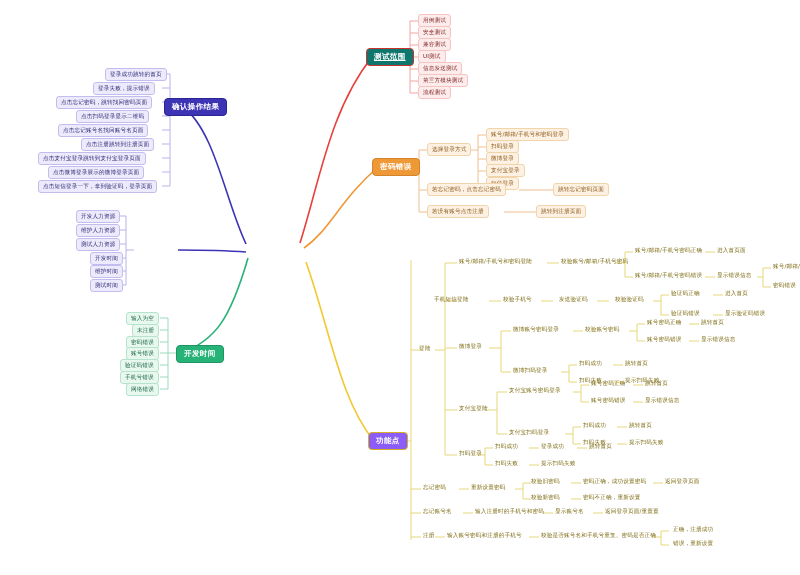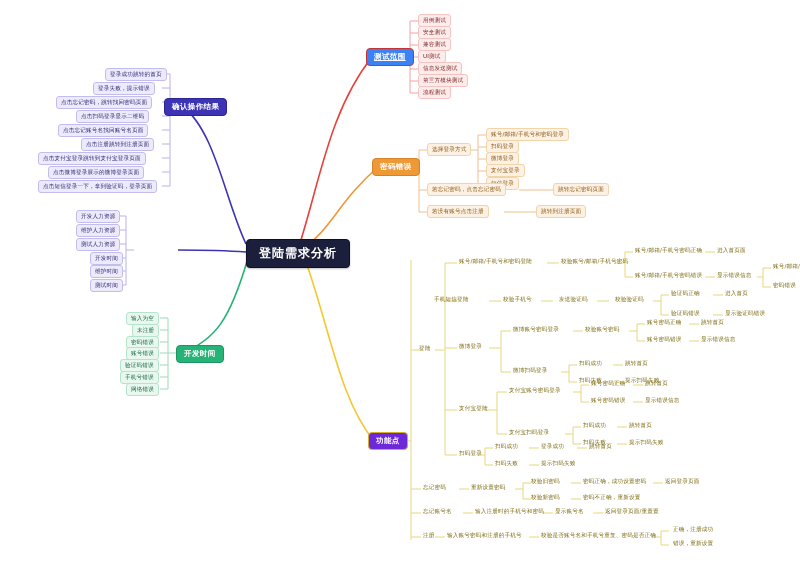--- a/index.html
+++ b/index.html
@@ -10,23 +10,23 @@
   .node{position:absolute;box-sizing:border-box;white-space:nowrap;line-height:1.05;}
 
   .root{
     background:#1b1f3b;color:#ffffff;border:1px solid #0d1026;border-radius:4px;
     font-size:12px;font-weight:bold;padding:7px 12px;letter-spacing:1px;
     box-shadow:0 1px 2px rgba(0,0,0,.25);
   }
 
   
   .l1{border-radius:4px;font-size:7.5px;font-weight:bold;color:#fff;padding:4px 7px;letter-spacing:.4px;}
-  .l1.red{background:#3b82f6;border:1px solid #c9332f;text-decoration:underline;}
+  .l1.red{background:#0f766e;border:1px solid #c9332f;text-decoration:underline;}
   .l1.orange{background:#ef9836;border:1px solid #d4832a;}
-  .l1.yellow{background:#6d28d9;border:1px solid #d6ae24;}
+  .l1.yellow{background:#8b5cf6;border:1px solid #d6ae24;}
   .l1.green{background:#27b277;border:1px solid #1d9562;}
   .l1.blue{background:#3c34b5;border:1px solid #2b2594;}
 
   
   .chip{font-size:5.6px;padding:2.5px 4px;border-radius:3px;letter-spacing:.15px;}
   .chip.red{background:#fdecec;border:1px solid #f4c3c2;color:#7d2320;}
   .chip.orange{background:#fdf1e3;border:1px solid #f2d4ab;color:#8a5716;}
   .chip.green{background:#e8f8ef;border:1px solid #b6e3cb;color:#176446;}
   .chip.blue{background:#eceafb;border:1px solid #c3bdef;color:#2b2574;}
 
@@ -143,21 +143,20 @@
     <path d="M543,513 h10" stroke="#e6d77a" stroke-width="1"></path>
     <path d="M593,513 h10" stroke="#e6d77a" stroke-width="1"></path>
 
     <path d="M435,537 h10" stroke="#e6d77a" stroke-width="1"></path>
     <path d="M529,537 h10" stroke="#e6d77a" stroke-width="1"></path>
     <path d="M653,537 h8" stroke="#e6d77a" stroke-width="1"></path>
     <path d="M661,531 V545" stroke="#e6d77a" stroke-width="1"></path>
     <path d="M661,531 h8 M661,545 h8" stroke="#e6d77a" stroke-width="1"></path>
   </svg>
 
-  <div class="node root" style="left:246px;top:239px;">登陆需求分析</div>
 
   <div class="node l1 red" style="left:366px;top:48px;">测试范围</div>
   <div class="node chip red" style="left:418px;top:14px;">用例测试</div>
   <div class="node chip red" style="left:418px;top:26px;">安全测试</div>
   <div class="node chip red" style="left:418px;top:38px;">兼容测试</div>
   <div class="node chip red" style="left:418px;top:50px;">UI测试</div>
   <div class="node chip red" style="left:418px;top:62px;">信息发送测试</div>
   <div class="node chip red" style="left:418px;top:74px;">第三方模块测试</div>
   <div class="node chip red" style="left:418px;top:86px;">流程测试</div>
 

